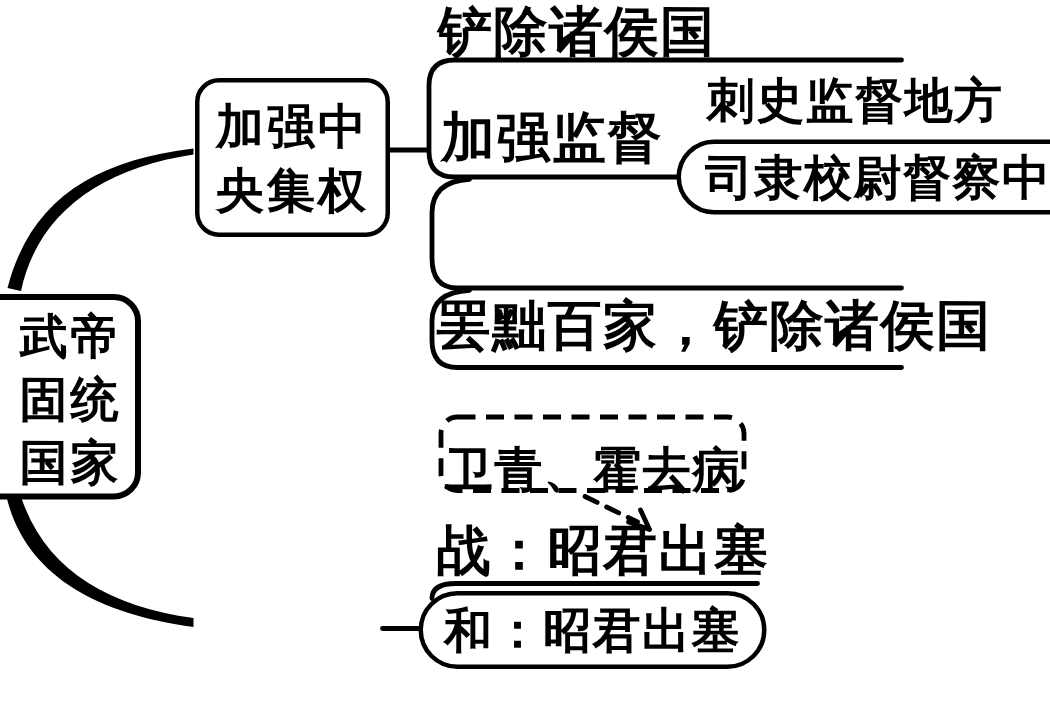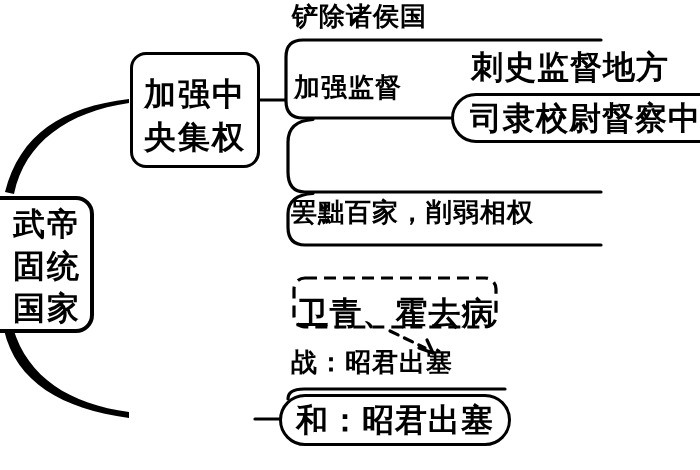--- a/index.html
+++ b/index.html
@@ -7,21 +7,21 @@
     position:relative;
     width:700px;height:470px;
     background:#ffffff;
     overflow:hidden;
     font-family:"DejaVu Serif","Liberation Serif",serif;
     color:#000;
   }
   .lines{position:absolute;left:0;top:0;width:700px;height:470px;}
   .txt{
     position:absolute;
-    font-size:26px;
+    font-size:36px;
     font-weight:700;
     letter-spacing:1px;
     white-space:nowrap;
     line-height:1.1;
   }
   .node{
     position:absolute;
     border:3px solid #000;
     border-radius:16px;
     background:#fff;
@@ -33,21 +33,21 @@
     box-sizing:content-box;
   }
   .node .ln{display:block;}
   .rootnode{
     left:-30px;top:196px;width:107px;height:126px;
     border-width:4px;border-radius:18px;
     text-align:right;
     padding:3px 9px 0 0;
     line-height:42px;
   }
-  .centralnode{left:130px;top:52px;width:124px;height:92px;padding-top:18px;}
+  .centralnode{left:130px;top:52px;width:124px;height:92px;padding-top:8px;}
   .xiongnunode{left:130px;top:372px;width:124px;height:86px;padding-top:2px;}
   .capsule{
     position:absolute;
     border:3px solid #000;
     background:#fff;
     font-size:32px;
     font-weight:700;
     letter-spacing:1px;
     white-space:nowrap;
     box-sizing:content-box;
@@ -113,21 +113,21 @@
 
   <div class="txt" style="left:471px;top:50px;font-size:32px;">刺史监督地方</div>
 
   <div class="txt" style="left:294px;top:73px;">加强监督</div>
 
   <div class="capsule capsule-sili">
     <span>司隶校尉督察中</span>
   </div>
 
 
-  <div class="txt" style="left:291px;top:198px;">罢黜百家，削弱相权</div>
+  <div class="txt" style="left:291px;top:198px;">罢黜百家，铲除诸侯国</div>
 
   <div class="generals">卫青、霍去病</div>
 
   <div class="txt" style="left:291px;top:348px;">战：昭君出塞</div>
 
   <div class="capsule capsule-peace">
     <span>和：昭君出塞</span>
   </div>
 
 

